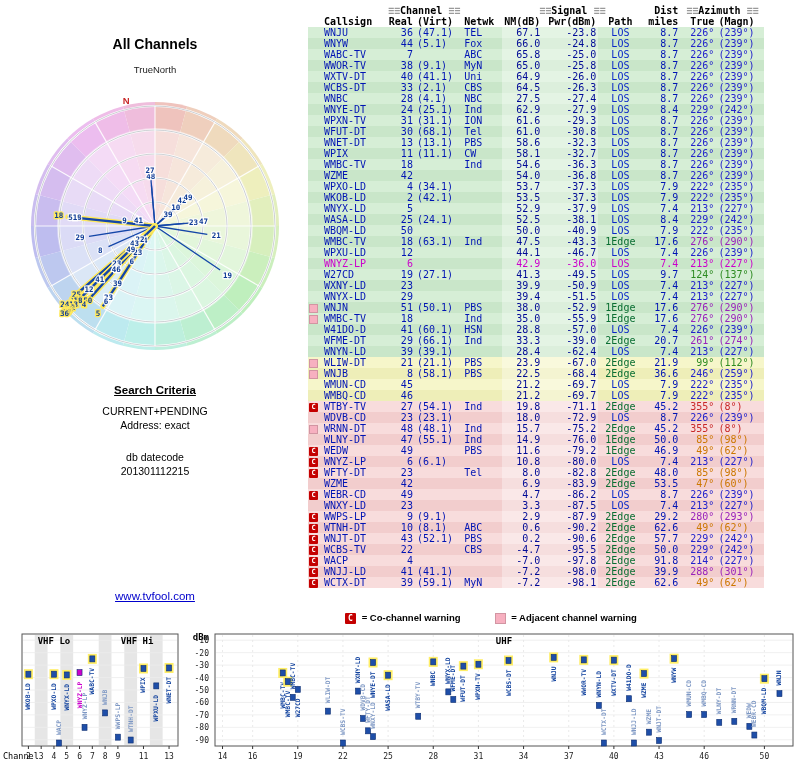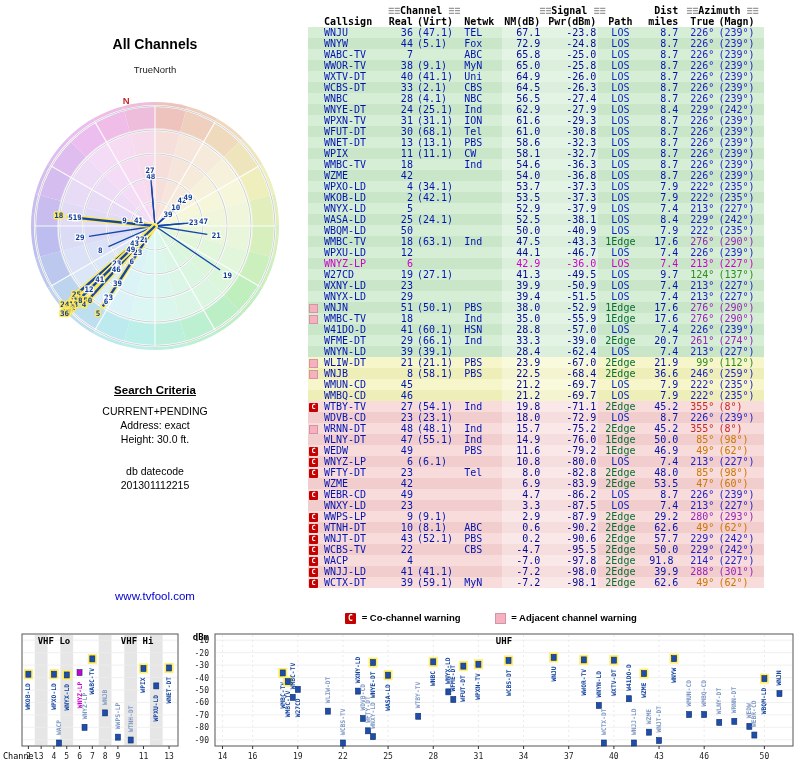--- a/index.html
+++ b/index.html
@@ -6,21 +6,21 @@
   body{width:800px;height:768px;background:#ffffff;font-family:"Liberation Sans",sans-serif;position:relative;overflow:hidden;}
   .abs{position:absolute;}
   
   #radar-title{left:10px;top:36px;width:290px;text-align:center;font-size:14px;font-weight:bold;color:#000;}
   #true-north{left:10px;top:64px;width:290px;text-align:center;font-size:9.5px;color:#222;}
   #radar{left:5px;top:76px;}
   #search-block{left:15px;top:384px;width:280px;text-align:center;color:#000;}
   #search-block .sc-title{font-size:11.5px;font-weight:bold;text-decoration:underline;margin-bottom:8px;}
   #search-block .sc-line{font-size:10.5px;line-height:14px;}
   #search-block .sc-date{margin-top:18px;font-size:10.5px;line-height:14px;}
-  #tvfool-link{left:15px;top:590px;width:280px;text-align:center;font-size:11.5px;color:#0000cc;cursor:pointer;display:block;}
+  #tvfool-link{left:15px;top:590px;width:280px;text-align:center;font-size:11.5px;color:#0000cc;text-decoration:underline;cursor:pointer;display:block;}
   
   #table-wrap{left:308px;top:5px;}
   table{border-collapse:collapse;table-layout:fixed;font:10px "DejaVu Sans Mono",monospace;}
   col.c-mk{width:14px}col.c-cs{width:64px}col.c-re{width:26px}col.c-vi{width:46px}
   col.c-nw{width:40px}col.c-nm{width:40px}col.c-pw{width:56px}col.c-pa{width:44px}
   col.c-mi{width:38px}col.c-az{width:36px}col.c-mg{width:48px}
   th,td{padding:0 2px;white-space:nowrap;overflow:hidden;height:11px;line-height:11px;font-weight:normal;}
   th{color:#000;font-weight:bold;text-align:left;}
   th.r,td.re,td.nm,td.pw,td.mi,td.az{text-align:right;}
   th.c,td.pa{text-align:center;}
@@ -217,21 +217,20 @@
     <text x="61.0" y="238.5" text-anchor="middle" font-size="7.5" font-weight="bold" font-family="&quot;DejaVu Sans Mono&quot;,monospace" fill="#0d3a96" paint-order="stroke" stroke="#ffe95c" stroke-width="2.5">7</text>
     <text x="60.8" y="238.7" text-anchor="middle" font-size="7.5" font-weight="bold" font-family="&quot;DejaVu Sans Mono&quot;,monospace" fill="#0d3a96" paint-order="stroke" stroke="#ffe95c" stroke-width="2.5">44</text>
     <text x="59.6" y="239.8" text-anchor="middle" font-size="7.5" font-weight="bold" font-family="&quot;DejaVu Sans Mono&quot;,monospace" fill="#0d3a96" paint-order="stroke" stroke="#ffe95c" stroke-width="2.5">36</text>
     <text x="121.20626504398524" y="28.280631707489903" text-anchor="middle" font-size="9.5" font-weight="bold" fill="#c82828">N</text>
   </svg>
 
 <div class="abs" id="search-block">
   <div class="sc-title">Search Criteria</div>
   <div class="sc-line">CURRENT+PENDING</div>
   <div class="sc-line">Address: exact</div>
-  <div class="sc-line">Height: 30.0 ft.</div>
   <div class="sc-date">
     <div>db datecode</div>
     <div>201301112215</div>
   </div>
 </div>
 
 <a class="abs" id="tvfool-link">www.tvfool.com</a>
 
 <div class="abs" id="table-wrap">
   <table>
@@ -285,21 +284,21 @@
           <td class="mi" style="color: rgb(0, 20, 180);">8.7</td>
           <td class="az" style="color: rgb(34, 34, 204);">226°</td>
           <td class="mg" style="color: rgb(34, 34, 204);">(239°)</td>
         </tr>
         <tr class="band-green alt">
           <td class="mk"></td>
           <td class="cs" style="color: rgb(0, 20, 180);">WNYW</td>
           <td class="re" style="color: rgb(0, 20, 180);">44</td>
           <td class="vi" style="color: rgb(0, 20, 180);">(5.1)</td>
           <td class="nw" style="color: rgb(0, 20, 180);">Fox</td>
-          <td class="nm" style="color: rgb(0, 10, 150);">72.9</td>
+          <td class="nm" style="color: rgb(0, 10, 150);">66.0</td>
           <td class="pw" style="color: rgb(0, 10, 150);">-24.8</td>
           <td class="pa" style="color: rgb(10, 40, 200);">LOS</td>
           <td class="mi" style="color: rgb(0, 20, 180);">8.7</td>
           <td class="az" style="color: rgb(34, 34, 204);">226°</td>
           <td class="mg" style="color: rgb(34, 34, 204);">(239°)</td>
         </tr>
         <tr class="band-green">
           <td class="mk"></td>
           <td class="cs" style="color: rgb(0, 20, 180);">WABC-TV</td>
           <td class="re" style="color: rgb(0, 20, 180);">7</td>
@@ -350,21 +349,21 @@
           <td class="mi" style="color: rgb(0, 20, 180);">8.7</td>
           <td class="az" style="color: rgb(34, 34, 204);">226°</td>
           <td class="mg" style="color: rgb(34, 34, 204);">(239°)</td>
         </tr>
         <tr class="band-green">
           <td class="mk"></td>
           <td class="cs" style="color: rgb(0, 20, 180);">WNBC</td>
           <td class="re" style="color: rgb(0, 20, 180);">28</td>
           <td class="vi" style="color: rgb(0, 20, 180);">(4.1)</td>
           <td class="nw" style="color: rgb(0, 20, 180);">NBC</td>
-          <td class="nm" style="color: rgb(0, 10, 150);">56.5</td>
+          <td class="nm" style="color: rgb(0, 10, 150);">27.5</td>
           <td class="pw" style="color: rgb(0, 10, 150);">-27.4</td>
           <td class="pa" style="color: rgb(10, 40, 200);">LOS</td>
           <td class="mi" style="color: rgb(0, 20, 180);">8.7</td>
           <td class="az" style="color: rgb(34, 34, 204);">226°</td>
           <td class="mg" style="color: rgb(34, 34, 204);">(239°)</td>
         </tr>
         <tr class="band-green alt">
           <td class="mk"></td>
           <td class="cs" style="color: rgb(0, 20, 180);">WNYE-DT</td>
           <td class="re" style="color: rgb(0, 20, 180);">24</td>
@@ -899,21 +898,21 @@
         </tr>
         <tr class="band-pink">
           <td class="mk"><span class="cbox">C</span></td>
           <td class="cs" style="color: rgb(0, 20, 180);">WACP</td>
           <td class="re" style="color: rgb(0, 20, 180);">4</td>
           <td class="vi" style="color: rgb(0, 20, 180);"></td>
           <td class="nw" style="color: rgb(0, 20, 180);"></td>
           <td class="nm" style="color: rgb(0, 10, 150);">-7.0</td>
           <td class="pw" style="color: rgb(0, 10, 150);">-97.8</td>
           <td class="pa" style="color: rgb(10, 110, 50);">2Edge</td>
-          <td class="mi" style="color: rgb(0, 20, 180); text-align: center;">91.8</td>
+          <td class="mi" style="color: rgb(0, 20, 180);">91.8</td>
           <td class="az" style="color: rgb(34, 34, 204);">214°</td>
           <td class="mg" style="color: rgb(34, 34, 204);">(227°)</td>
         </tr>
         <tr class="band-pink alt">
           <td class="mk"><span class="cbox">C</span></td>
           <td class="cs" style="color: rgb(0, 20, 180);">WNJJ-LD</td>
           <td class="re" style="color: rgb(0, 20, 180);">41</td>
           <td class="vi" style="color: rgb(0, 20, 180);">(41.1)</td>
           <td class="nw" style="color: rgb(0, 20, 180);"></td>
           <td class="nm" style="color: rgb(0, 10, 150);">-7.2</td>

